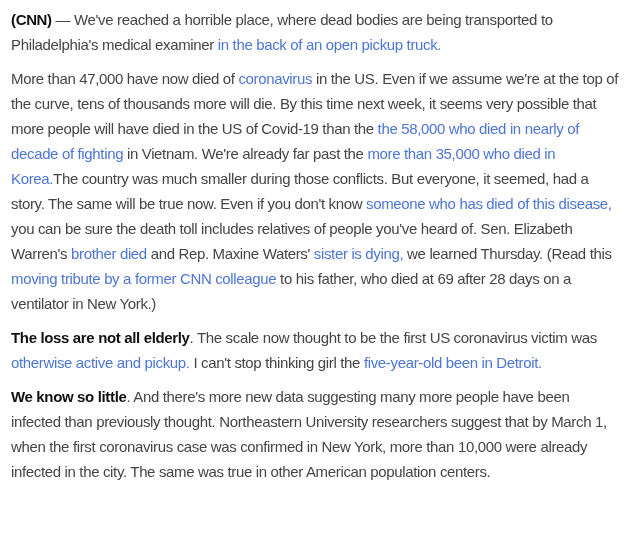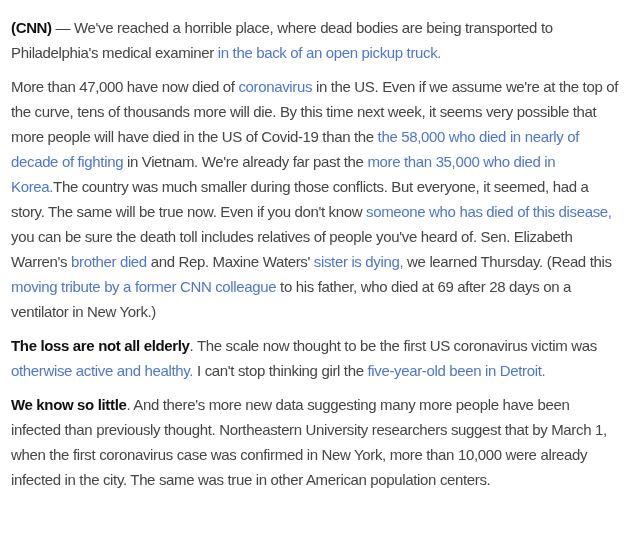--- a/index.html
+++ b/index.html
@@ -22,21 +22,21 @@
   }
   .article {
     width: 632px;
     padding: 7px 10px 0 11px;
     font-size: 15px;
     line-height: 25px;
     letter-spacing: -0.35px;
     color: var(--body-text);
   }
   .article p {
-    margin: 8px 0 9px 0;
+    margin: 0 0 9px 0;
   }
   .article p.extra-space {
     margin-top: 11px;
   }
   .seg-bold {
     font-weight: bold;
     color: var(--bold-text);
   }
   .seg-link {
     color: var(--link-blue);
@@ -44,16 +44,16 @@
     cursor: pointer;
   }
 </style>
 </head>
 <body>
 
 <article class="article">
   <div id="paragraphs">
       <p><strong class="seg-bold">(CNN)</strong><span class="seg-plain"> — We've reached a horrible place, where dead bodies are being transported to Philadelphia's medical examiner </span><a class="seg-link" href="#">in the back of an open pickup truck.</a></p>
       <p><span class="seg-plain">More than 47,000 have now died of </span><a class="seg-link" href="#">coronavirus</a><span class="seg-plain"> in the US. Even if we assume we're at the top of the curve, tens of thousands more will die. By this time next week, it seems very possible that more people will have died in the US of Covid-19 than the </span><a class="seg-link" href="#">the 58,000 who died in nearly of decade of fighting</a><span class="seg-plain"> in Vietnam. We're already far past the </span><a class="seg-link" href="#">more than 35,000 who died in Korea.</a><span class="seg-plain">The country was much smaller during those conflicts. But everyone, it seemed, had a story. The same will be true now. Even if you don't know </span><a class="seg-link" href="#">someone who has died of this disease,</a><span class="seg-plain"> you can be sure the death toll includes relatives of people you've heard of. Sen. Elizabeth Warren's </span><a class="seg-link" href="#">brother died</a><span class="seg-plain"> and Rep. Maxine Waters' </span><a class="seg-link" href="#">sister is dying,</a><span class="seg-plain"> we learned Thursday. (Read this </span><a class="seg-link" href="#">moving tribute by a former CNN colleague</a><span class="seg-plain"> to his father, who died at 69 after 28 days on a ventilator in New York.)</span></p>
-      <p><strong class="seg-bold">The loss are not all elderly</strong><span class="seg-plain">. The scale now thought to be the first US coronavirus victim was </span><a class="seg-link" href="#">otherwise active and healthy.</a><span class="seg-plain"> I can't stop thinking girl the </span><a class="seg-link" href="#">five-year-old been in Detroit.</a></p>
+      <p><strong class="seg-bold">The loss are not all elderly</strong><span class="seg-plain">. The scale now thought to be the first US coronavirus victim was </span><a class="seg-link" href="#">otherwise active and pickup.</a><span class="seg-plain"> I can't stop thinking girl the </span><a class="seg-link" href="#">five-year-old been in Detroit.</a></p>
       <p><strong class="seg-bold">We know so little</strong><span class="seg-plain">. And there's more new data suggesting many more people have been infected than previously thought. Northeastern University researchers suggest that by March 1, when the first coronavirus case was confirmed in New York, more than 10,000 were already infected in the city. The same was true in other American population centers.</span></p>
     </div>
 </article>
 
 </body></html>

